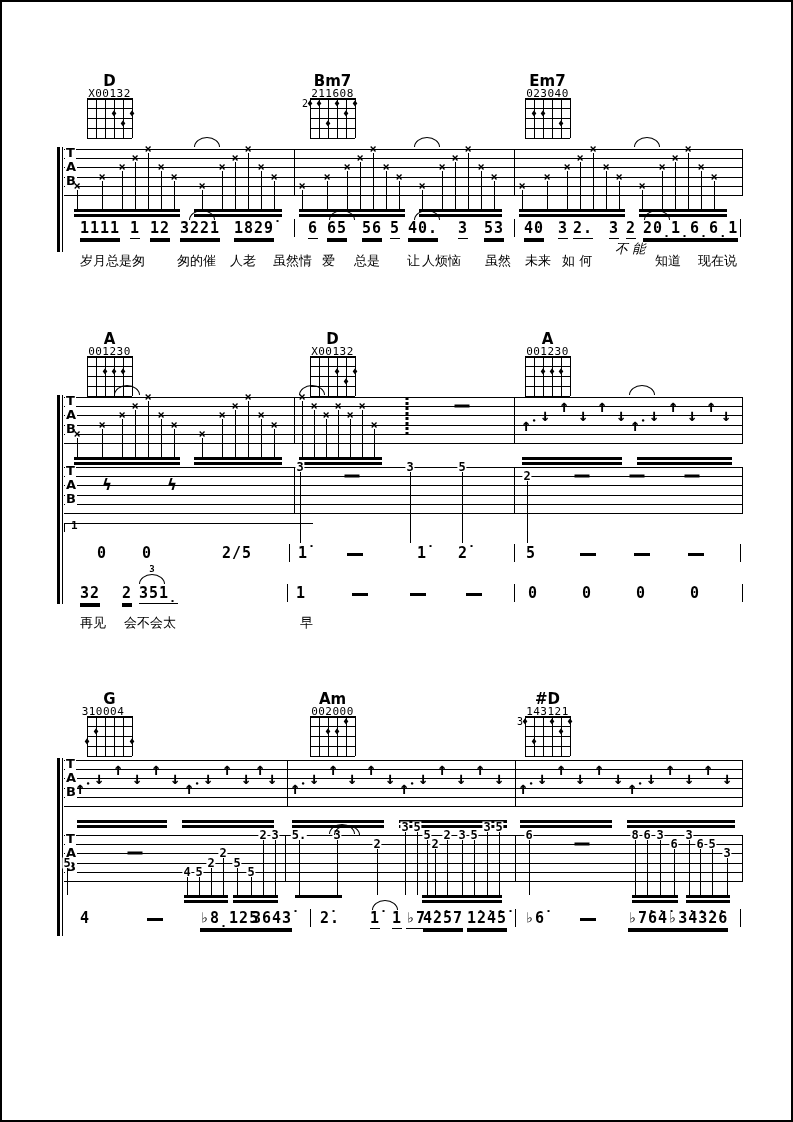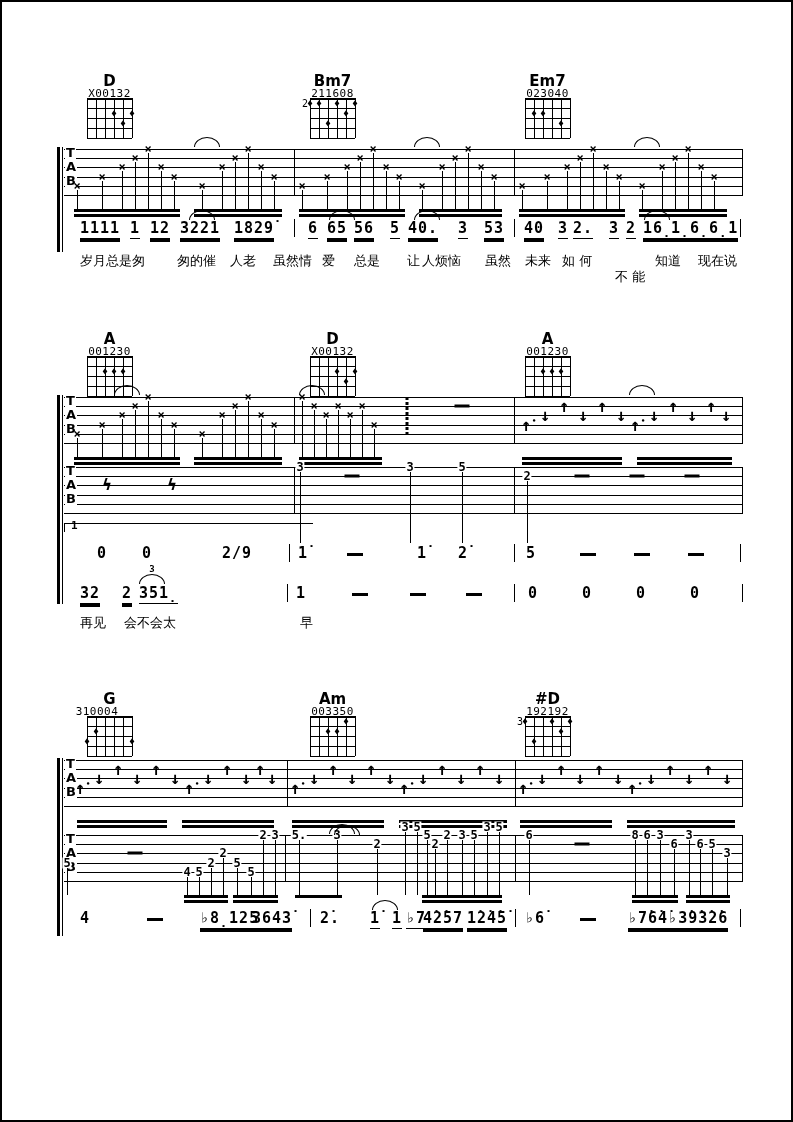--- a/index.html
+++ b/index.html
@@ -410,37 +410,37 @@
     <div class="stem" style="left: 725px; top: 856.4px; height: 36.6px;"></div>
     <div class="arc" style="left: 345px; top: 823px;"></div>
     <div class="tok u2" style="left: 78px; top: 218px;">1111</div>
     <div class="tok u1" style="left: 128px; top: 218px;">1</div>
     <div class="tok u2" style="left: 148px; top: 218px;">12</div>
     <div class="tok u2" style="left: 178px; top: 218px;">3221</div>
     <div class="tok u2" style="left: 232px; top: 218px;">1829̇</div>
     <div class="tok-bar" style="left: 292px; top: 217px;"></div>
     <div class="tok u1" style="left: 306px; top: 218px;">6</div>
     <div class="tok u2" style="left: 325px; top: 218px;">65</div>
-    <div class="tok u2" style="left: 352px; top: 218px;">56</div>
+    <div class="tok u2" style="left: 360px; top: 218px;">56</div>
     <div class="tok u1" style="left: 388px; top: 218px;">5</div>
     <div class="tok u2" style="left: 406px; top: 218px;">40.</div>
     <div class="tok u1" style="left: 456px; top: 218px;">3</div>
     <div class="tok u2" style="left: 482px; top: 218px;">53</div>
     <div class="tok-bar" style="left: 512px; top: 217px;"></div>
     <div class="tok u2" style="left: 522px; top: 218px;">40</div>
     <div class="tok u1" style="left: 556px; top: 218px;">3</div>
     <div class="tok u1" style="left: 571px; top: 218px;">2.</div>
     <div class="tok u1" style="left: 607px; top: 218px;">3</div>
     <div class="tok u1" style="left: 624px; top: 218px;">2</div>
-    <div class="tok u2" style="left: 641px; top: 218px;">16̣</div>
+    <div class="tok u2" style="left: 641px; top: 218px;">20̣</div>
     <div class="tok u2" style="left: 669px; top: 218px;">1̣6̣6̣1</div>
     <div class="tok-bar" style="left: 738px; top: 217px;"></div>
     <div class="tok" style="left: 95px; top: 543px;">0</div>
     <div class="tok" style="left: 140px; top: 543px;">0</div>
-    <div class="tok" style="left: 220px; top: 543px;">2/9</div>
+    <div class="tok" style="left: 220px; top: 543px;">2/5</div>
     <div class="tok-bar" style="left: 287px; top: 542px;"></div>
     <div class="tok" style="left: 296px; top: 543px;">1̇</div>
     <div class="tok-dash" style="left: 345px; top: 551px;"></div>
     <div class="tok" style="left: 415px; top: 543px;">1̇</div>
     <div class="tok" style="left: 456px; top: 543px;">2̇</div>
     <div class="tok-bar" style="left: 512px; top: 542px;"></div>
     <div class="tok" style="left: 524px; top: 543px;">5</div>
     <div class="tok-dash" style="left: 578px; top: 551px;"></div>
     <div class="tok-dash" style="left: 632px; top: 551px;"></div>
     <div class="tok-dash" style="left: 686px; top: 551px;"></div>
@@ -466,41 +466,41 @@
     <div class="tok-bar" style="left: 308px; top: 907px;"></div>
     <div class="tok" style="left: 318px; top: 908px;">2̇.</div>
     <div class="tok u1" style="left: 368px; top: 908px;">1̇</div>
     <div class="tok u1" style="left: 390px; top: 908px;">1</div>
     <div class="tok u1" style="left: 404px; top: 908px;">♭7</div>
     <div class="tok u2" style="left: 421px; top: 908px;">4̇2̇57</div>
     <div class="tok u2" style="left: 465px; top: 908px;">1̇2̇4̇5̇</div>
     <div class="tok-bar" style="left: 513px; top: 907px;"></div>
     <div class="tok" style="left: 523px; top: 908px;">♭6̇</div>
     <div class="tok-dash" style="left: 578px; top: 916px;"></div>
-    <div class="tok u2" style="left: 626px; top: 908px;">♭7̇6̇4̇♭3̇9̇3̇2̇6</div>
+    <div class="tok u2" style="left: 626px; top: 908px;">♭7̇6̇4̇♭3̇4̇3̇2̇6</div>
     <div class="tok-bar" style="left: 738px; top: 907px;"></div>
     <div class="arc" style="left: 200px; top: 208px;"></div>
     <div class="arc" style="left: 340px; top: 208px;"></div>
     <div class="arc" style="left: 425px; top: 208px;"></div>
     <div class="arc" style="left: 655px; top: 208px;"></div>
     <div class="arc" style="left: 150px; top: 572px;"></div>
     <div class="arc-label" style="left: 150px; top: 572px;">3</div>
     <div class="arc" style="left: 383px; top: 898px;"></div>
     <div class="lyric" style="left: 78px; top: 250px;">岁月总是匆</div>
     <div class="lyric" style="left: 175px; top: 250px;">匆的催</div>
     <div class="lyric" style="left: 228px; top: 250px;">人老</div>
     <div class="lyric" style="left: 271px; top: 250px;">虽然情</div>
     <div class="lyric" style="left: 320px; top: 250px;">爱</div>
     <div class="lyric" style="left: 352px; top: 250px;">总是</div>
     <div class="lyric" style="left: 405px; top: 250px;">让</div>
     <div class="lyric" style="left: 420px; top: 250px;">人烦恼</div>
     <div class="lyric" style="left: 483px; top: 250px;">虽然</div>
     <div class="lyric" style="left: 523px; top: 250px;">未来</div>
     <div class="lyric" style="left: 560px; top: 250px;">如 何</div>
-    <div class="lyric" style="left: 613px; top: 266px;">不 能</div>
+    <div class="lyric" style="left: 613px; top: 238px; font-style: italic;">不 能</div>
     <div class="lyric" style="left: 653px; top: 250px;">知道</div>
     <div class="lyric" style="left: 696px; top: 250px;">现在说</div>
     <div class="lyric" style="left: 78px; top: 612px;">再见</div>
     <div class="lyric" style="left: 122px; top: 612px;">会不会太</div>
     <div class="lyric" style="left: 298px; top: 612px;">早</div>
     <div class="volta-line" style="left: 62px; top: 521px; width: 248px;"></div>
     <div class="volta-label" style="left: 69px; top: 517px;">1</div>
     <div class="chord-name" style="left: 107.5px; top: 70px;">D</div>
     <div class="chord-fing" style="left: 107.5px; top: 85px;">X00132</div>
     <div class="grid-line" style="left: 85px; top: 96px; width: 1px; height: 40px;"></div>
@@ -595,53 +595,53 @@
     <div class="grid-line" style="left: 568px; top: 354px; width: 1px; height: 40px;"></div>
     <div class="grid-line" style="left: 523px; top: 354px; width: 45px; height: 2px;"></div>
     <div class="grid-line" style="left: 523px; top: 364px; width: 45px; height: 1px;"></div>
     <div class="grid-line" style="left: 523px; top: 374px; width: 45px; height: 1px;"></div>
     <div class="grid-line" style="left: 523px; top: 384px; width: 45px; height: 1px;"></div>
     <div class="grid-line" style="left: 523px; top: 394px; width: 45px; height: 1px;"></div>
     <div class="chord-dot" style="left: 541px; top: 369px;">♦</div>
     <div class="chord-dot" style="left: 550px; top: 369px;">♦</div>
     <div class="chord-dot" style="left: 559px; top: 369px;">♦</div>
     <div class="chord-name" style="left: 107.5px; top: 688px;">G</div>
-    <div class="chord-fing" style="left: 95px; top: 703px;">310004</div>
+    <div class="chord-fing" style="left: 101px; top: 703px;">310004</div>
     <div class="grid-line" style="left: 85px; top: 714px; width: 1px; height: 40px;"></div>
     <div class="grid-line" style="left: 94px; top: 714px; width: 1px; height: 40px;"></div>
     <div class="grid-line" style="left: 103px; top: 714px; width: 1px; height: 40px;"></div>
     <div class="grid-line" style="left: 112px; top: 714px; width: 1px; height: 40px;"></div>
     <div class="grid-line" style="left: 121px; top: 714px; width: 1px; height: 40px;"></div>
     <div class="grid-line" style="left: 130px; top: 714px; width: 1px; height: 40px;"></div>
     <div class="grid-line" style="left: 85px; top: 714px; width: 45px; height: 2px;"></div>
     <div class="grid-line" style="left: 85px; top: 724px; width: 45px; height: 1px;"></div>
     <div class="grid-line" style="left: 85px; top: 734px; width: 45px; height: 1px;"></div>
     <div class="grid-line" style="left: 85px; top: 744px; width: 45px; height: 1px;"></div>
     <div class="grid-line" style="left: 85px; top: 754px; width: 45px; height: 1px;"></div>
     <div class="chord-dot" style="left: 94px; top: 729px;">♦</div>
     <div class="chord-dot" style="left: 85px; top: 739px;">♦</div>
     <div class="chord-dot" style="left: 130px; top: 739px;">♦</div>
     <div class="chord-name" style="left: 330.5px; top: 688px;">Am</div>
-    <div class="chord-fing" style="left: 330.5px; top: 703px;">003350</div>
+    <div class="chord-fing" style="left: 330.5px; top: 703px;">002000</div>
     <div class="grid-line" style="left: 308px; top: 714px; width: 1px; height: 40px;"></div>
     <div class="grid-line" style="left: 317px; top: 714px; width: 1px; height: 40px;"></div>
     <div class="grid-line" style="left: 326px; top: 714px; width: 1px; height: 40px;"></div>
     <div class="grid-line" style="left: 335px; top: 714px; width: 1px; height: 40px;"></div>
     <div class="grid-line" style="left: 344px; top: 714px; width: 1px; height: 40px;"></div>
     <div class="grid-line" style="left: 353px; top: 714px; width: 1px; height: 40px;"></div>
     <div class="grid-line" style="left: 308px; top: 714px; width: 45px; height: 2px;"></div>
     <div class="grid-line" style="left: 308px; top: 724px; width: 45px; height: 1px;"></div>
     <div class="grid-line" style="left: 308px; top: 734px; width: 45px; height: 1px;"></div>
     <div class="grid-line" style="left: 308px; top: 744px; width: 45px; height: 1px;"></div>
     <div class="grid-line" style="left: 308px; top: 754px; width: 45px; height: 1px;"></div>
     <div class="chord-dot" style="left: 344px; top: 719px;">♦</div>
     <div class="chord-dot" style="left: 326px; top: 729px;">♦</div>
     <div class="chord-dot" style="left: 335px; top: 729px;">♦</div>
     <div class="chord-name" style="left: 545.5px; top: 688px;">#D</div>
-    <div class="chord-fing" style="left: 545.5px; top: 703px;">192192</div>
+    <div class="chord-fing" style="left: 545.5px; top: 703px;">143121</div>
     <div class="grid-line" style="left: 523px; top: 714px; width: 1px; height: 40px;"></div>
     <div class="grid-line" style="left: 532px; top: 714px; width: 1px; height: 40px;"></div>
     <div class="grid-line" style="left: 541px; top: 714px; width: 1px; height: 40px;"></div>
     <div class="grid-line" style="left: 550px; top: 714px; width: 1px; height: 40px;"></div>
     <div class="grid-line" style="left: 559px; top: 714px; width: 1px; height: 40px;"></div>
     <div class="grid-line" style="left: 568px; top: 714px; width: 1px; height: 40px;"></div>
     <div class="grid-line" style="left: 523px; top: 714px; width: 45px; height: 2px;"></div>
     <div class="grid-line" style="left: 523px; top: 724px; width: 45px; height: 1px;"></div>
     <div class="grid-line" style="left: 523px; top: 734px; width: 45px; height: 1px;"></div>
     <div class="grid-line" style="left: 523px; top: 744px; width: 45px; height: 1px;"></div>

